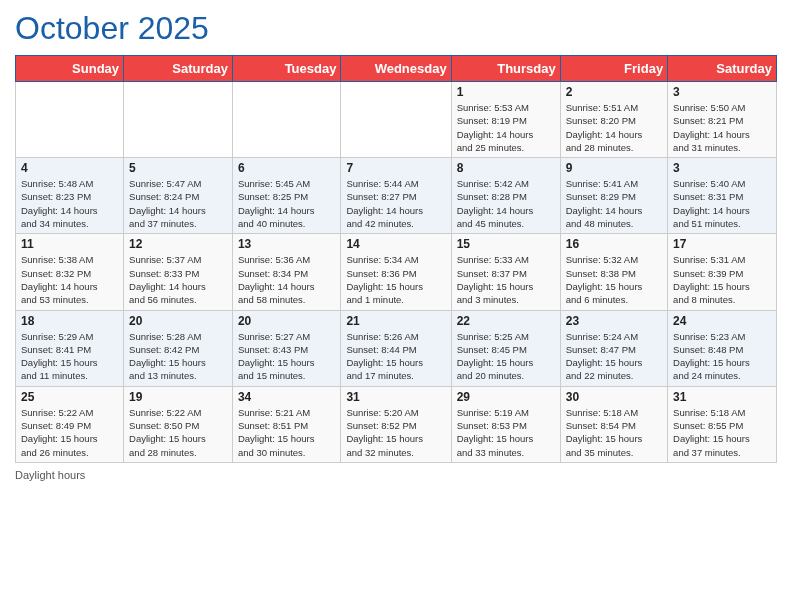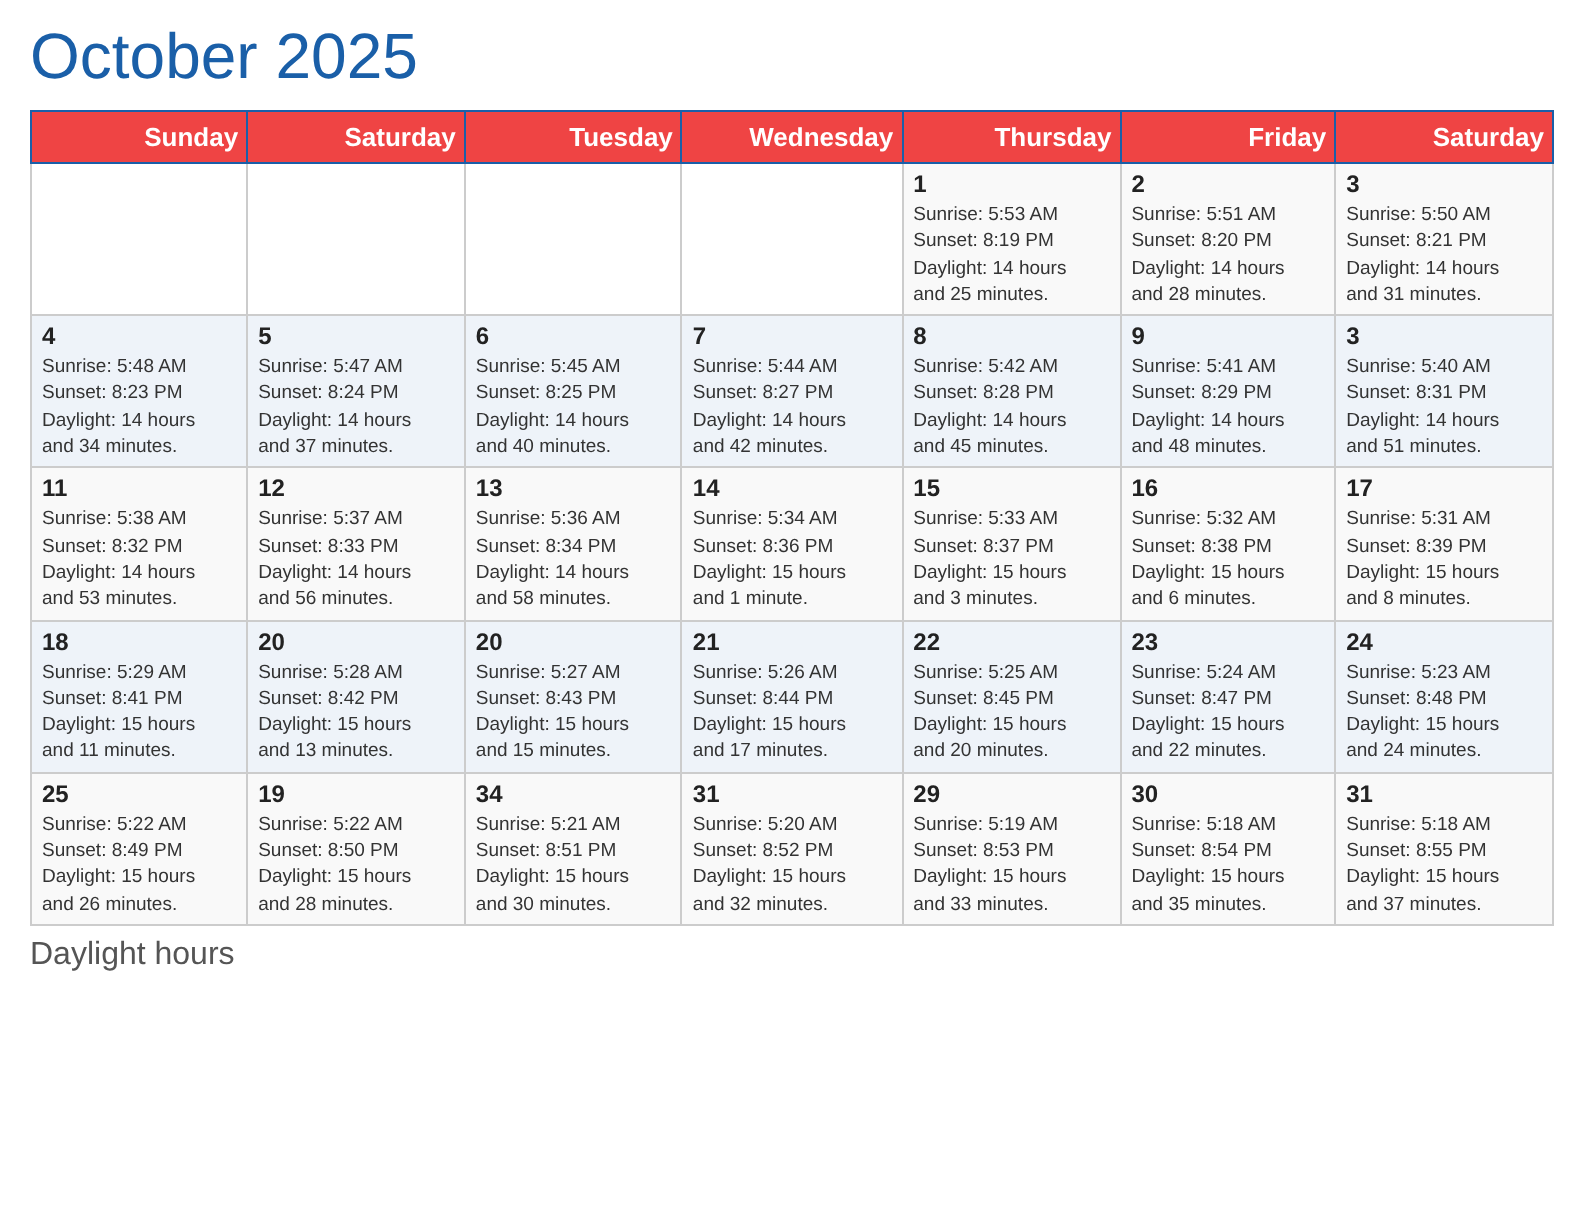--- a/index.html
+++ b/index.html
@@ -92,21 +92,21 @@
     .day-info {
       font-size: 9.5px;
       color: #333;
       line-height: 1.4;
     }
     .empty-cell {
       background: #fff !important;
     }
     .footer {
       margin-top: 6px;
-      font-size: 16px;
+      font-size: 11px;
       color: #555;
       text-align: left;
     }
   </style>
 </head>
 <body>
 
 <div class="header">
   <div class="title-block">
     <div class="month-year">October 2025</div>

